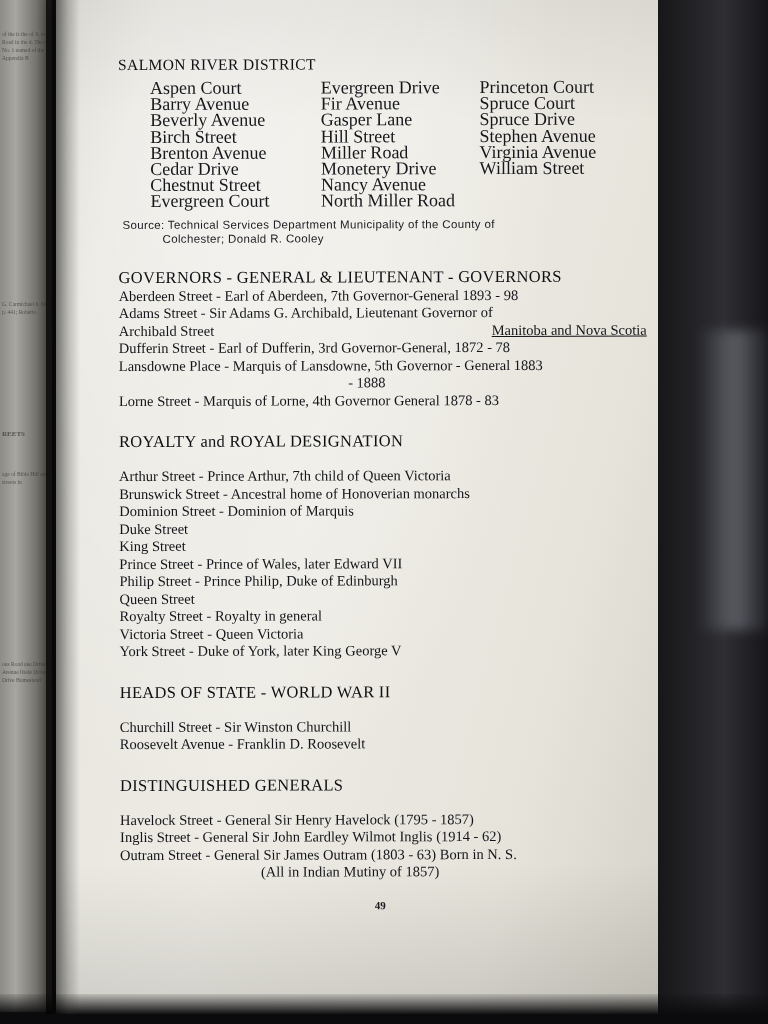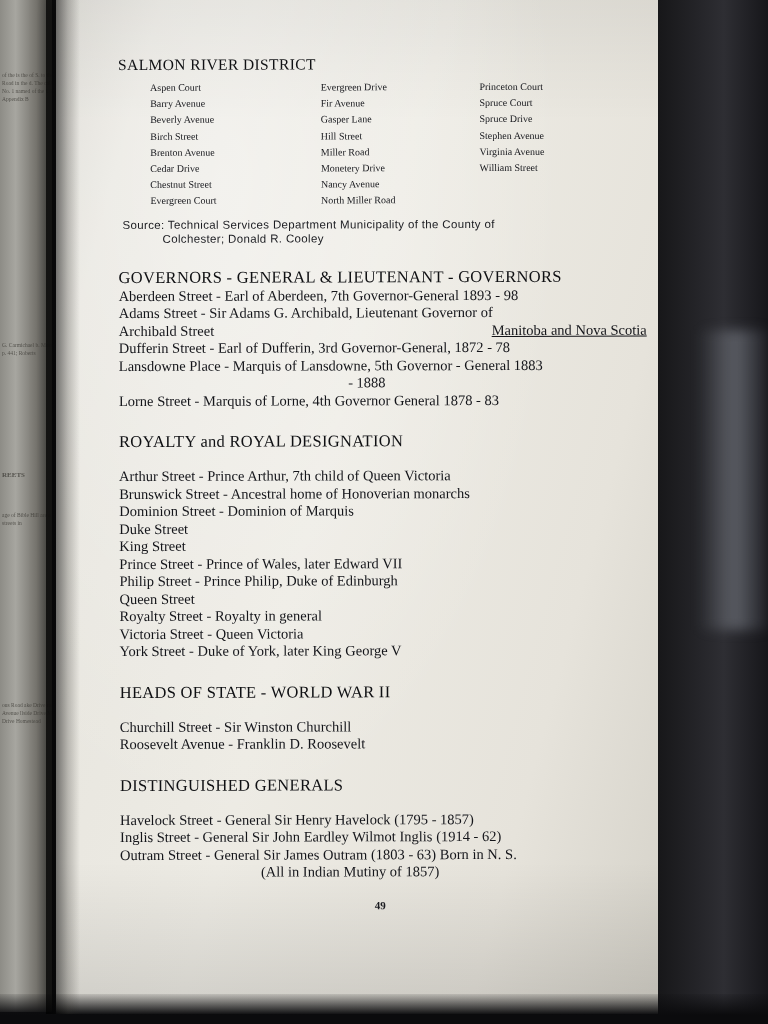--- a/index.html
+++ b/index.html
@@ -53,21 +53,20 @@
   }
   .left-text {
     position: absolute;
     left: 2px;
     width: 64px;
     color: #3a3833;
     font-size: 5.5px;
     line-height: 8px;
     font-family: "Liberation Serif", serif;
     opacity: 0.75;
-    margin-top: 41px;
   }
   .left-col-a { top: 30px; }
   .left-col-b { top: 300px; }
   .left-col-c { top: 430px; font-weight: bold; font-size: 7px;}
   .left-col-d { top: 470px; }
   .left-col-e { top: 660px; }
 
   
   .gutter {
     position: absolute;
@@ -126,21 +125,21 @@
     white-space: nowrap;
   }
 
   
   .street-cols {
     display: flex;
     margin-left: 32px;
     margin-top: 2px;
   }
   .street-col {
-    font-size: 10px;
+    font-size: 18px;
     line-height: 16.2px;
     color: #16171c;
   }
   .street-col .s { white-space: nowrap; }
   .col-1 { width: 172px; }
   .col-2 { width: 160px; }
   .col-3 { width: 160px; }
 
   .source {
     margin-top: 8px;

